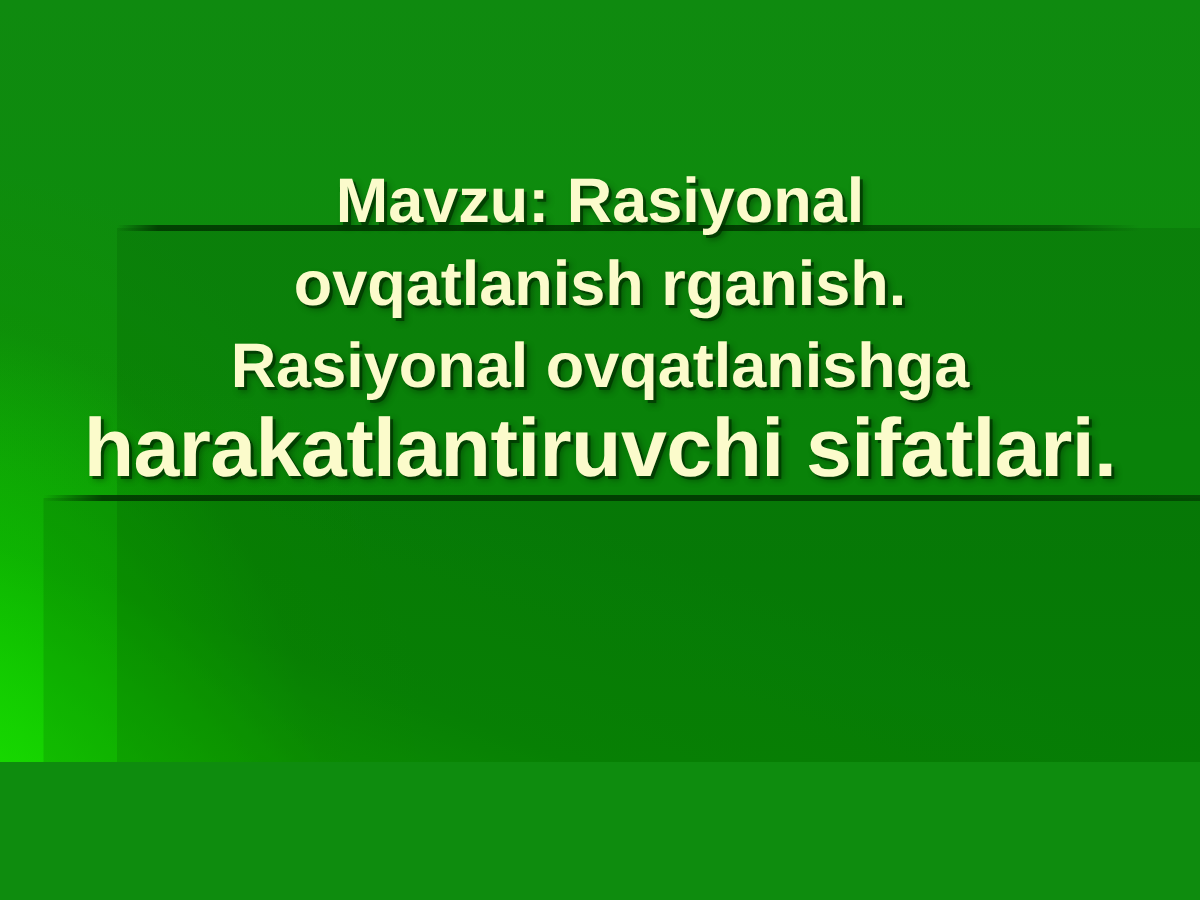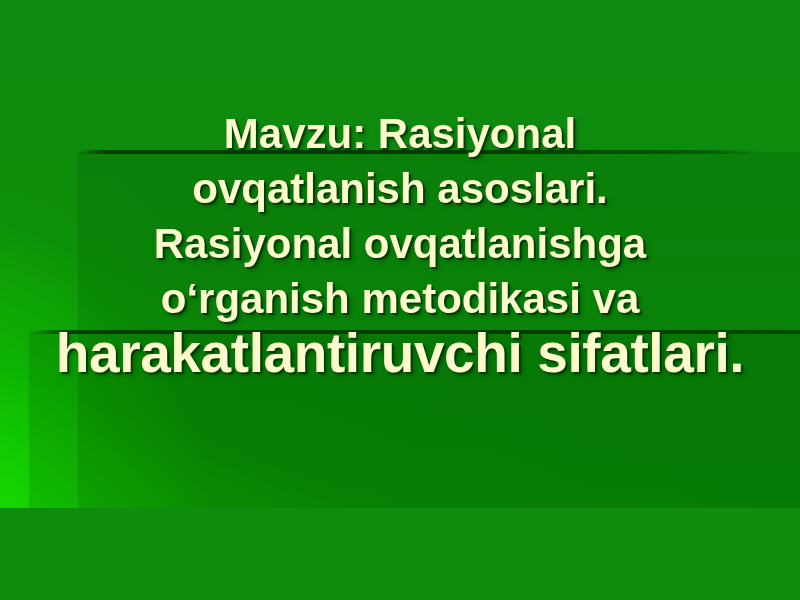--- a/index.html
+++ b/index.html
@@ -140,19 +140,18 @@
   <div class="bg-glow2"></div>
 
   <div class="panel panel-large"></div>
   <div class="panel-rule rule-large"></div>
 
   <div class="panel panel-small"></div>
   <div class="panel-rule rule-small"></div>
 
   <div class="title-block">
     <span class="title-line">Mavzu: Rasiyonal</span>
-    <span class="title-line">ovqatlanish asoslari.</span>
+    <span class="title-line">ovqatlanish rganish.</span>
     <span class="title-line">Rasiyonal ovqatlanishga</span>
-    <span class="title-line">o‘rganish metodikasi va</span>
     <span class="title-line wide">harakatlantiruvchi sifatlari.</span>
   </div>
 
 </div>
 
 </body></html>

